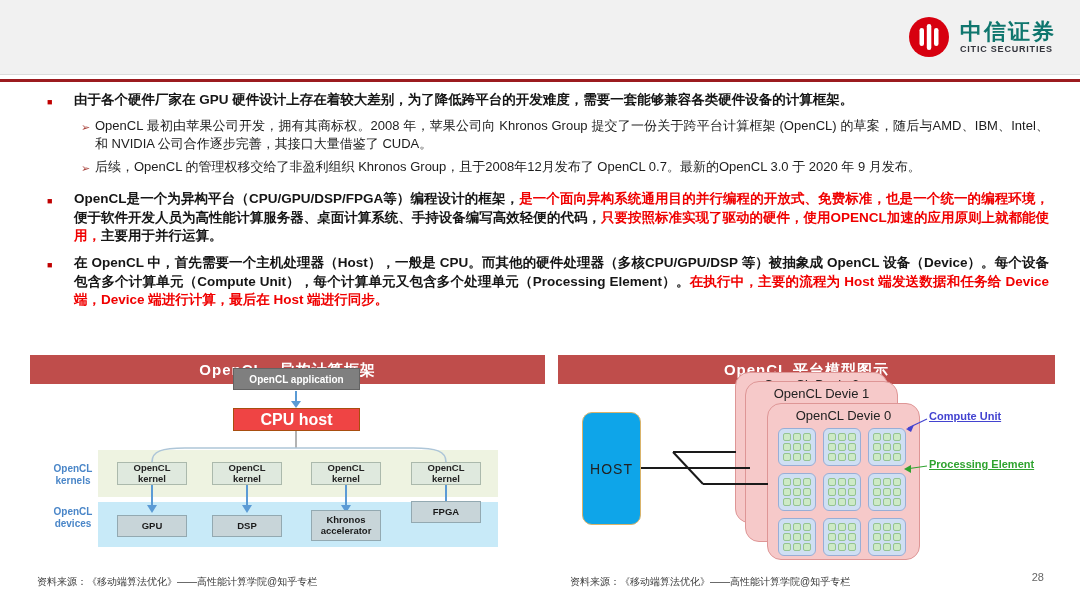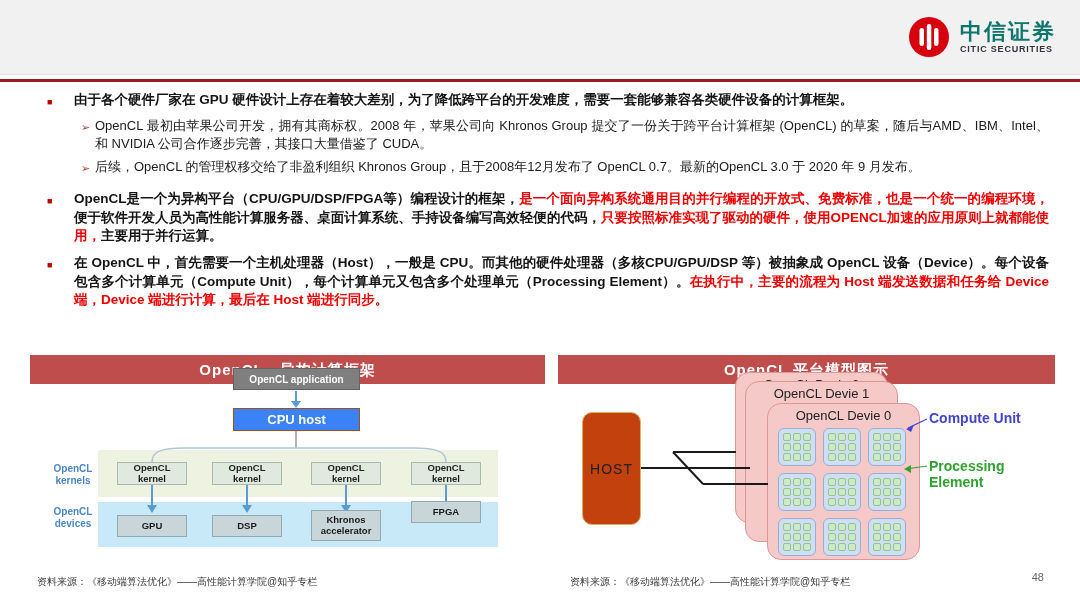--- a/index.html
+++ b/index.html
@@ -32,42 +32,42 @@
   
   .dgl { position:absolute; left:30px; top:362px; width:515px; height:202px; }
   .dgl .band-k { position:absolute; left:68px; top:88px;  width:400px; height:47px; background:#eef3e1; }
   .dgl .band-d { position:absolute; left:68px; top:140px; width:400px; height:45px; background:#c8eaf8; }
   .dgl .rowlab { position:absolute; left:14px; width:58px; font-size:10px; font-weight:bold;
                  color:#4a86c8; text-align:center; white-space:pre-line; line-height:1.22; }
   .dgl .box { position:absolute; display:flex; align-items:center; justify-content:center;
               text-align:center; font-weight:bold; white-space:pre-line; }
   .dgl .app { left:203px; top:6px;  width:127px; height:22px; background:#7f7f7f;
               border:1px solid #636363; color:#ffffff; font-size:10px; }
-  .dgl .cpu { left:203px; top:46px; width:127px; height:23px; background:#3b82f6;
-              border:1px solid #a84e0f; color:#ffffff; font-size:13px; }
+  .dgl .cpu { left:203px; top:46px; width:127px; height:23px; background:#ef4444;
+              border:1px solid #a84e0f; color:#ffffff; font-size:16px; }
   .dgl .ker { width:70px; height:23px; top:100px; background:#dfe9de; border:1px solid #abb9ac;
               color:#222; font-size:9.5px; line-height:1.1; }
   .dgl .dev { width:70px; background:#c8d5d9; border:1px solid #93a9b1;
               color:#1a1a1a; font-size:9.5px; line-height:1.1; }
   .dgl svg { position:absolute; left:0; top:0; pointer-events:none; }
   
   .dgr { position:absolute; left:558px; top:362px; width:497px; height:202px; }
   .dgr .host { position:absolute; left:24px; top:50px; width:59px; height:113px;
-               background:#c2410c; border:1px solid #d9b36a; border-radius:10px;
+               background:#0ea5e9; border:1px solid #d9b36a; border-radius:10px;
                display:flex; align-items:center; justify-content:center;
                font-size:14px; color:#222; letter-spacing:1px; }
   .dgr .card { position:absolute; background:#f6c9c9; border:1px solid #de9696; border-radius:14px; }
   .dgr .card .dlabel { position:absolute; left:0; right:0; top:4px; text-align:center;
                font-size:13px; color:#222; }
   .dgr .cu-grid { position:absolute; left:10px; top:24px; display:grid;
                grid-template-columns:repeat(3,38px); grid-auto-rows:38px; gap:7px; }
   .dgr .cu { display:grid; grid-template-columns:repeat(3,1fr); grid-auto-rows:1fr; gap:2px;
                padding:4px; background:#cfdff3; border:1px solid #98aed6; border-radius:6px; }
   .dgr .cu i { display:block; background:#cdeac6; border:1px solid #95c492; border-radius:2px; }
-  .dgr .leg { position:absolute; font-size:14px; font-weight:bold; }
+  .dgr .leg { position:absolute; font-size:11px; font-weight:bold;text-decoration:underline; }
   .dgr .leg.cu-l { left:371px; top:48px; color:#4343d0; }
   .dgr .leg.pe-l { left:371px; top:96px; color:#2fa32f; }
   .dgr svg { position:absolute; left:0; top:0; pointer-events:none; }
   
   .src { position:absolute; top:575px; font-size:10px; color:#3a3a3a; }
   .src.l { left:37px; } .src.r { left:570px; }
   .pageno { position:absolute; right:36px; top:571px; font-size:11px; color:#666; }
   .pre { white-space:pre-line; }
 </style>
 </head>
@@ -292,15 +292,15 @@
       </g>
       <polygon points="346,107 353,103 353,111" fill="#2fa32f"></polygon>
     </svg>
 
     <div class="leg cu-l">Compute Unit</div>
     <div class="leg pe-l">Processing Element</div>
   </div>
 
   <div class="src l">资料来源：《移动端算法优化》——高性能计算学院@知乎专栏</div>
   <div class="src r">资料来源：《移动端算法优化》——高性能计算学院@知乎专栏</div>
-  <div class="pageno">48</div>
+  <div class="pageno">28</div>
 
 </div>
 
 </body></html>

